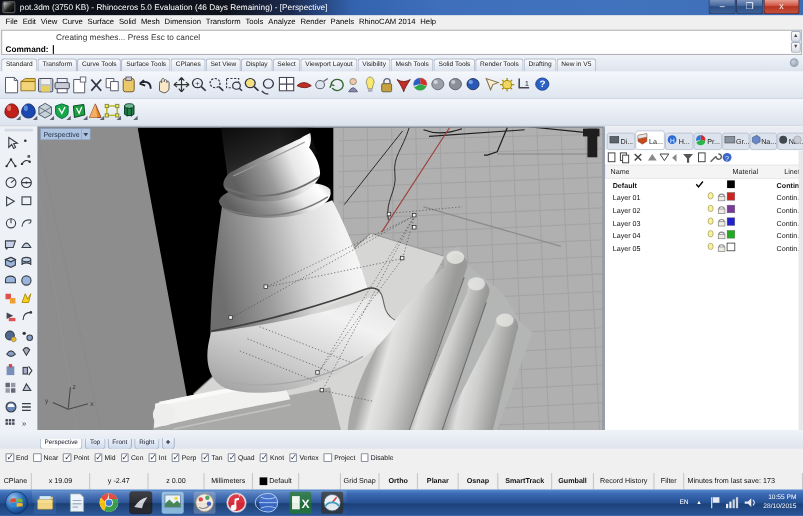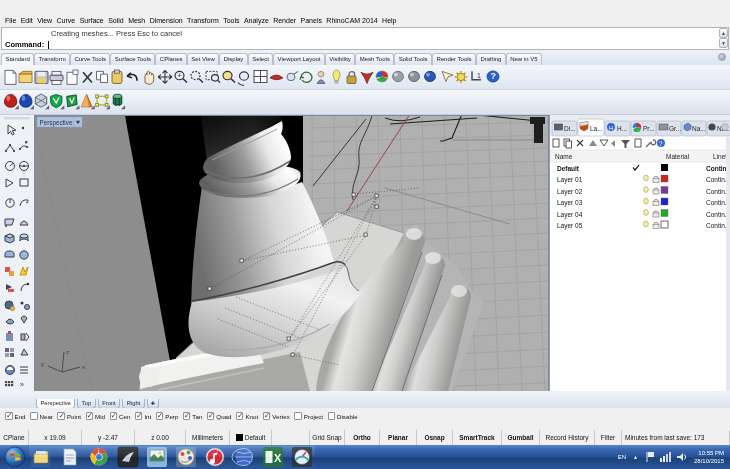--- a/index.html
+++ b/index.html
@@ -62,20 +62,29 @@
   #status .cell { border-right:1px solid #c8c8c8; height:100%; display:flex; align-items:center; justify-content:center; white-space:nowrap; }
   
   #taskbar { left:0; top:445px; width:730px; height:24px;
      background:linear-gradient(#5588cc 0%,#3a68b2 18%,#255093 50%,#1c4279 55%,#2a559a 100%); }
   #tray { position:absolute; right:2px; top:0; height:24px; color:#fff; font-size:6px; display:flex; align-items:center;}
 </style>
 </head>
 <body>
 <div id="screen">
 
+  <div id="titlebar" class="abs">
+    <div class="ticon"></div>
+    <div class="ttext">pot.3dm (3750 KB) - Rhinoceros 5.0 Evaluation (46 Days Remaining) - [Perspective]</div>
+    <div class="winbtns">
+      <div class="wbtn">–</div>
+      <div class="wbtn">❐</div>
+      <div class="wbtn close">x</div>
+    </div>
+  </div>
 
   <div id="menubar" class="abs">
     <span>File</span>
       <span>Edit</span>
       <span>View</span>
       <span>Curve</span>
       <span>Surface</span>
       <span>Solid</span>
       <span>Mesh</span>
       <span>Dimension</span>

